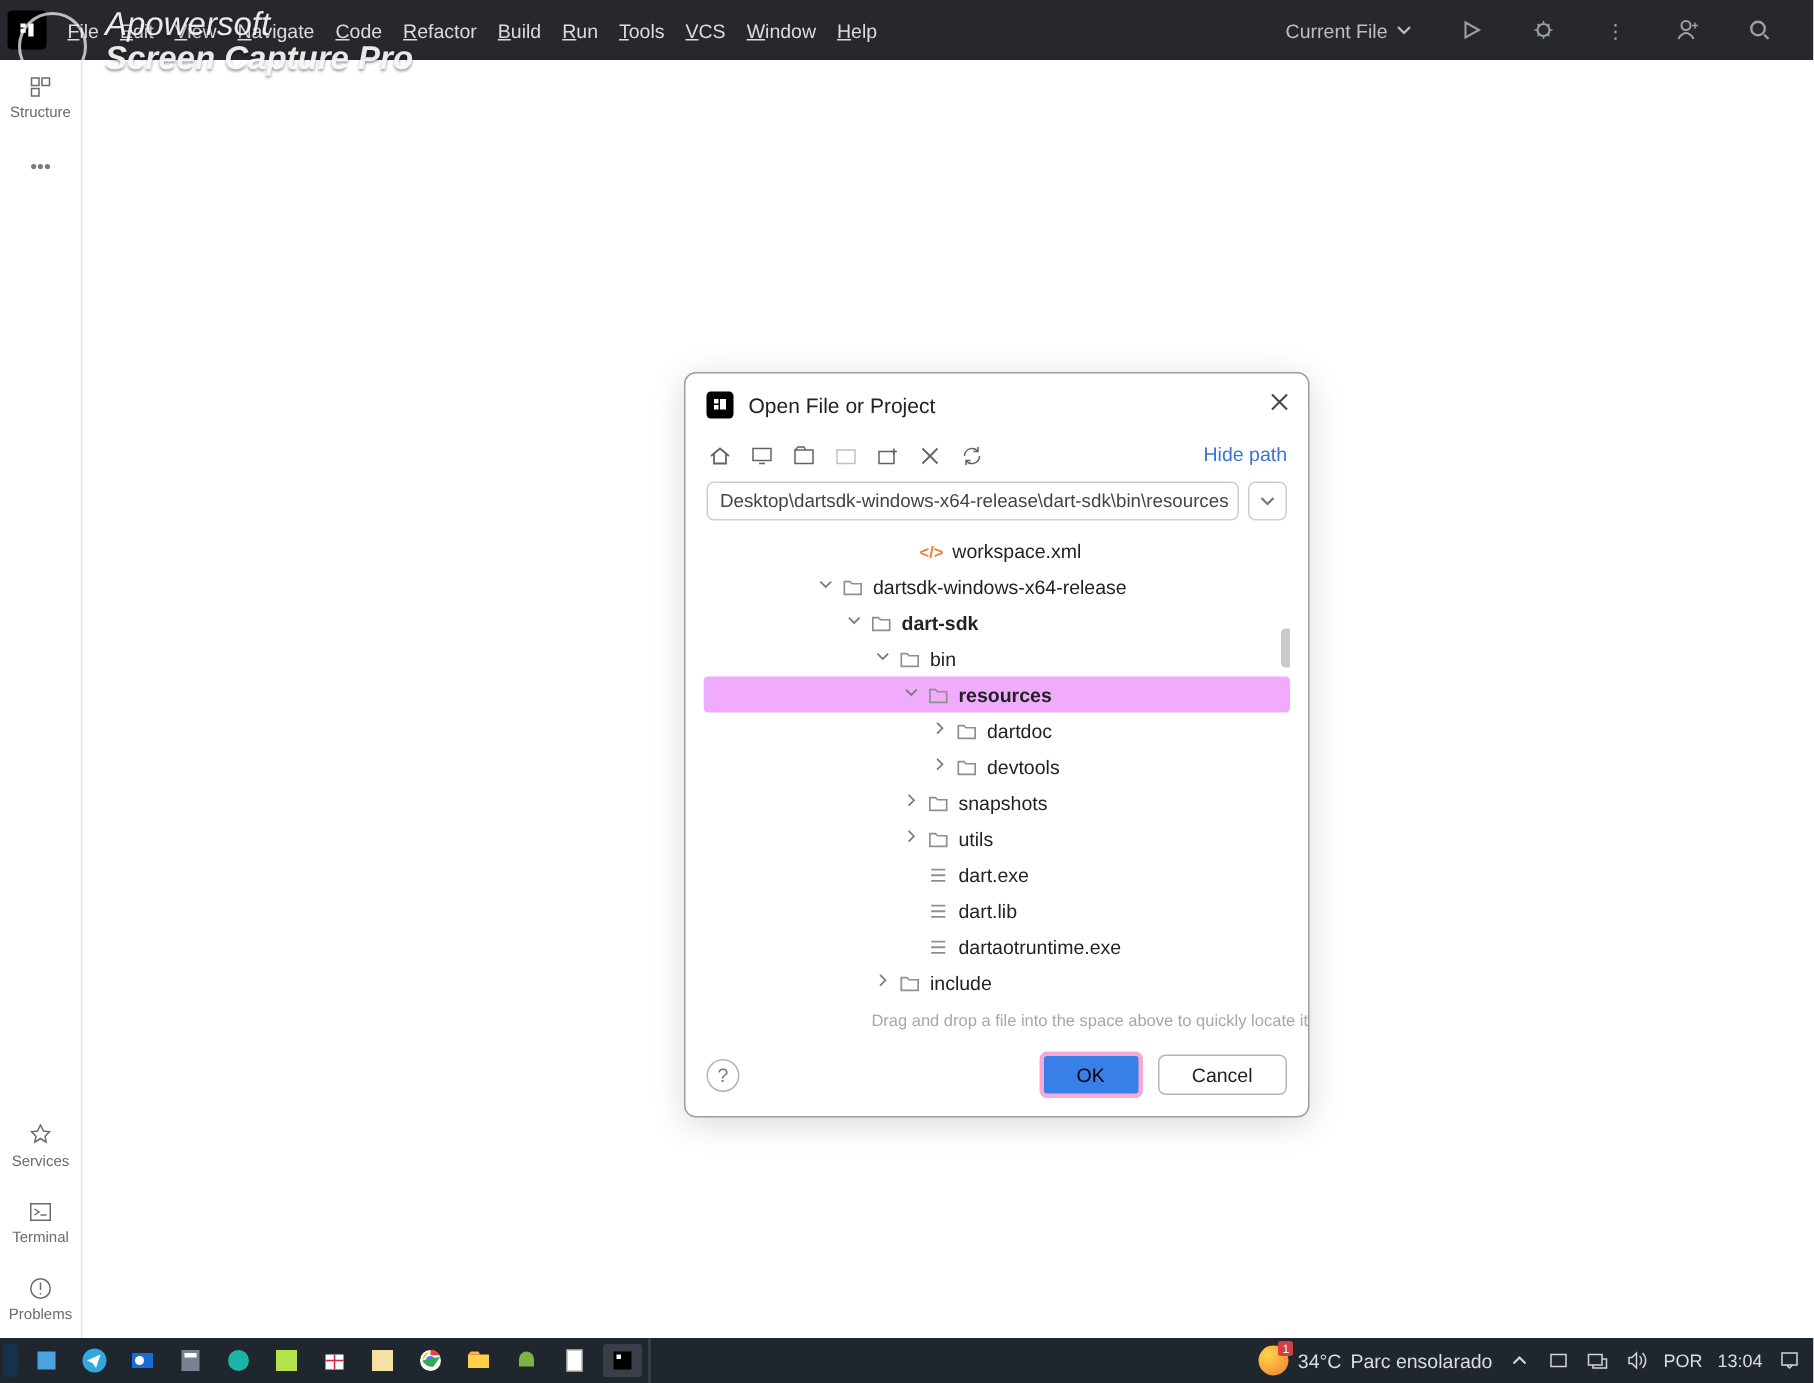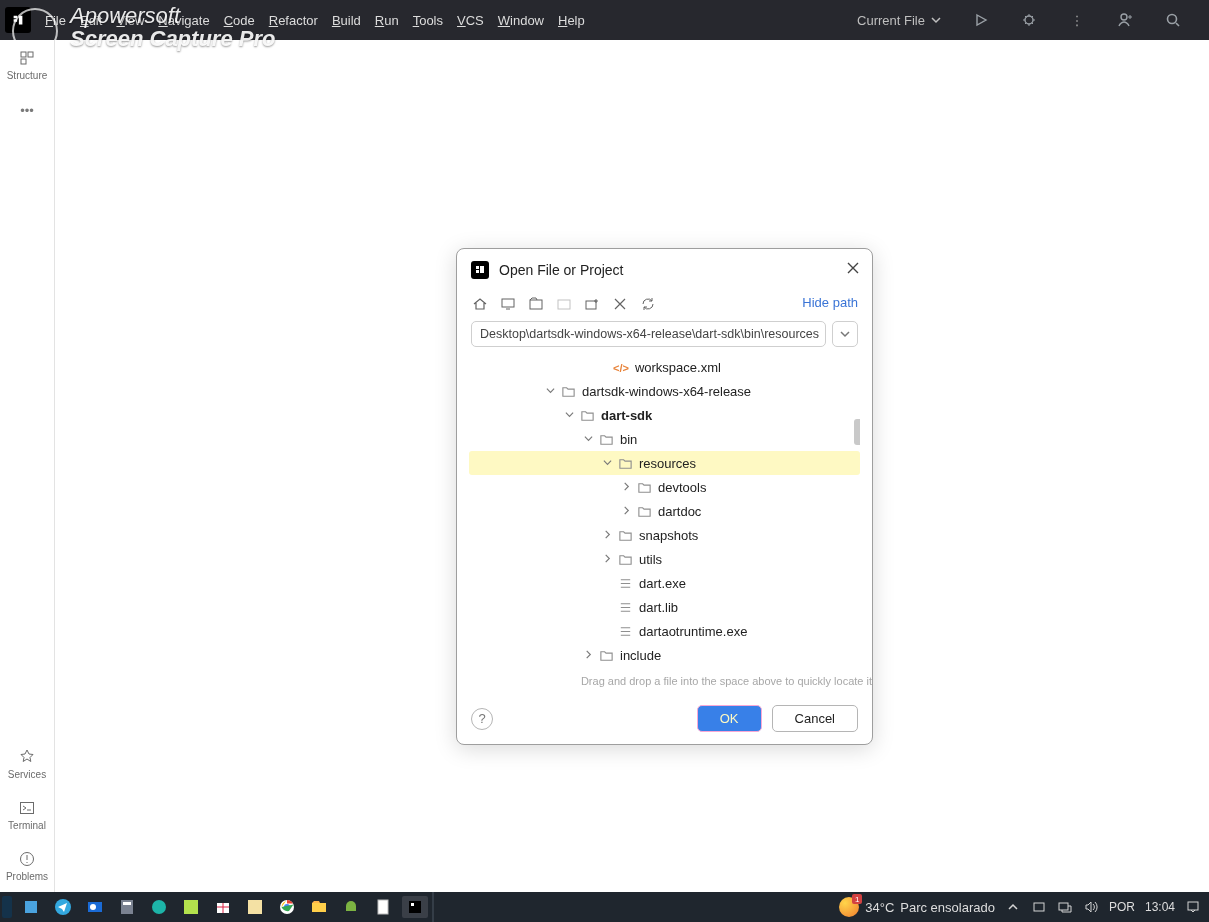--- a/index.html
+++ b/index.html
@@ -133,21 +133,21 @@
   }
   .tree-row {
     display: flex; align-items: center;
     height: 24px;
     gap: 6px;
     color: #222;
     font-size: 13px;
     padding-right: 6px;
     cursor: pointer;
   }
-  .tree-row.selected { background: #fef9c3; border-radius: 3px; }
+  .tree-row.selected { background: #f0abfc; border-radius: 3px; font-weight: bold; }
   .chev { width: 10px; text-align: center; color: #7a7a7a; font-size: 10px; }
   .chev.none { visibility: hidden; }
   .fld { color: #8f8f8f; display: inline-flex; }
   .fil { color: #8f8f8f; display: inline-flex; }
   .xmlico { color: #e8833a; font-weight: bold; font-size: 11px; }
 
   .hint { text-align: right; font-size: 11px; color: #a7a7a7; margin-top: 4px; }
 
   .modal-footer {
     margin-top: auto;
@@ -160,21 +160,21 @@
     color: #777;
     cursor: pointer;
   }
   .footer-spacer { flex: 1; }
   .btn {
     padding: 5px 22px;
     border-radius: 5px;
     font-size: 13px;
     cursor: pointer;
   }
-  .btn.primary { background: #3880e8; color: #fef9c3; border: 1px solid #f9a8d4; }
+  .btn.primary { background: #3880e8; color: #000000; border: 3px solid #f9a8d4; }
   .btn.secondary { background: #fff; color: #222; border: 1px solid #b5b5b5; }
 
   .tree-scrollbar {
     position: absolute; right: -2px; top: 64px;
     width: 8px; height: 26px;
     background: #c9c9c9; border-radius: 3px;
   }
 
   
   .taskbar {
@@ -431,32 +431,32 @@
       </div>
       <div class="tree-row" style="padding-left: 152px;">
         <span class="chev "><svg width="9" height="9" viewBox="0 0 10 10">
             <path d="M3 1l4 4-4 4" stroke="#7a7a7a" fill="none" stroke-width="1.3"></path>
           </svg></span>
         <span class="fld">
           <svg width="15" height="15" viewBox="0 0 16 16">
             <path d="M2 4h4l1.5 1.5H14V13H2z" fill="none" stroke="#8f8f8f" stroke-width="1.2"></path>
           </svg>
         </span>
+        <span>dartdoc</span>
+      </div>
+      <div class="tree-row" style="padding-left: 152px;">
+        <span class="chev "><svg width="9" height="9" viewBox="0 0 10 10">
+            <path d="M3 1l4 4-4 4" stroke="#7a7a7a" fill="none" stroke-width="1.3"></path>
+          </svg></span>
+        <span class="fld">
+          <svg width="15" height="15" viewBox="0 0 16 16">
+            <path d="M2 4h4l1.5 1.5H14V13H2z" fill="none" stroke="#8f8f8f" stroke-width="1.2"></path>
+          </svg>
+        </span>
         <span>devtools</span>
-      </div>
-      <div class="tree-row" style="padding-left: 152px;">
-        <span class="chev "><svg width="9" height="9" viewBox="0 0 10 10">
-            <path d="M3 1l4 4-4 4" stroke="#7a7a7a" fill="none" stroke-width="1.3"></path>
-          </svg></span>
-        <span class="fld">
-          <svg width="15" height="15" viewBox="0 0 16 16">
-            <path d="M2 4h4l1.5 1.5H14V13H2z" fill="none" stroke="#8f8f8f" stroke-width="1.2"></path>
-          </svg>
-        </span>
-        <span>dartdoc</span>
       </div>
       <div class="tree-row" style="padding-left: 133px;">
         <span class="chev "><svg width="9" height="9" viewBox="0 0 10 10">
             <path d="M3 1l4 4-4 4" stroke="#7a7a7a" fill="none" stroke-width="1.3"></path>
           </svg></span>
         <span class="fld">
           <svg width="15" height="15" viewBox="0 0 16 16">
             <path d="M2 4h4l1.5 1.5H14V13H2z" fill="none" stroke="#8f8f8f" stroke-width="1.2"></path>
           </svg>
         </span>

